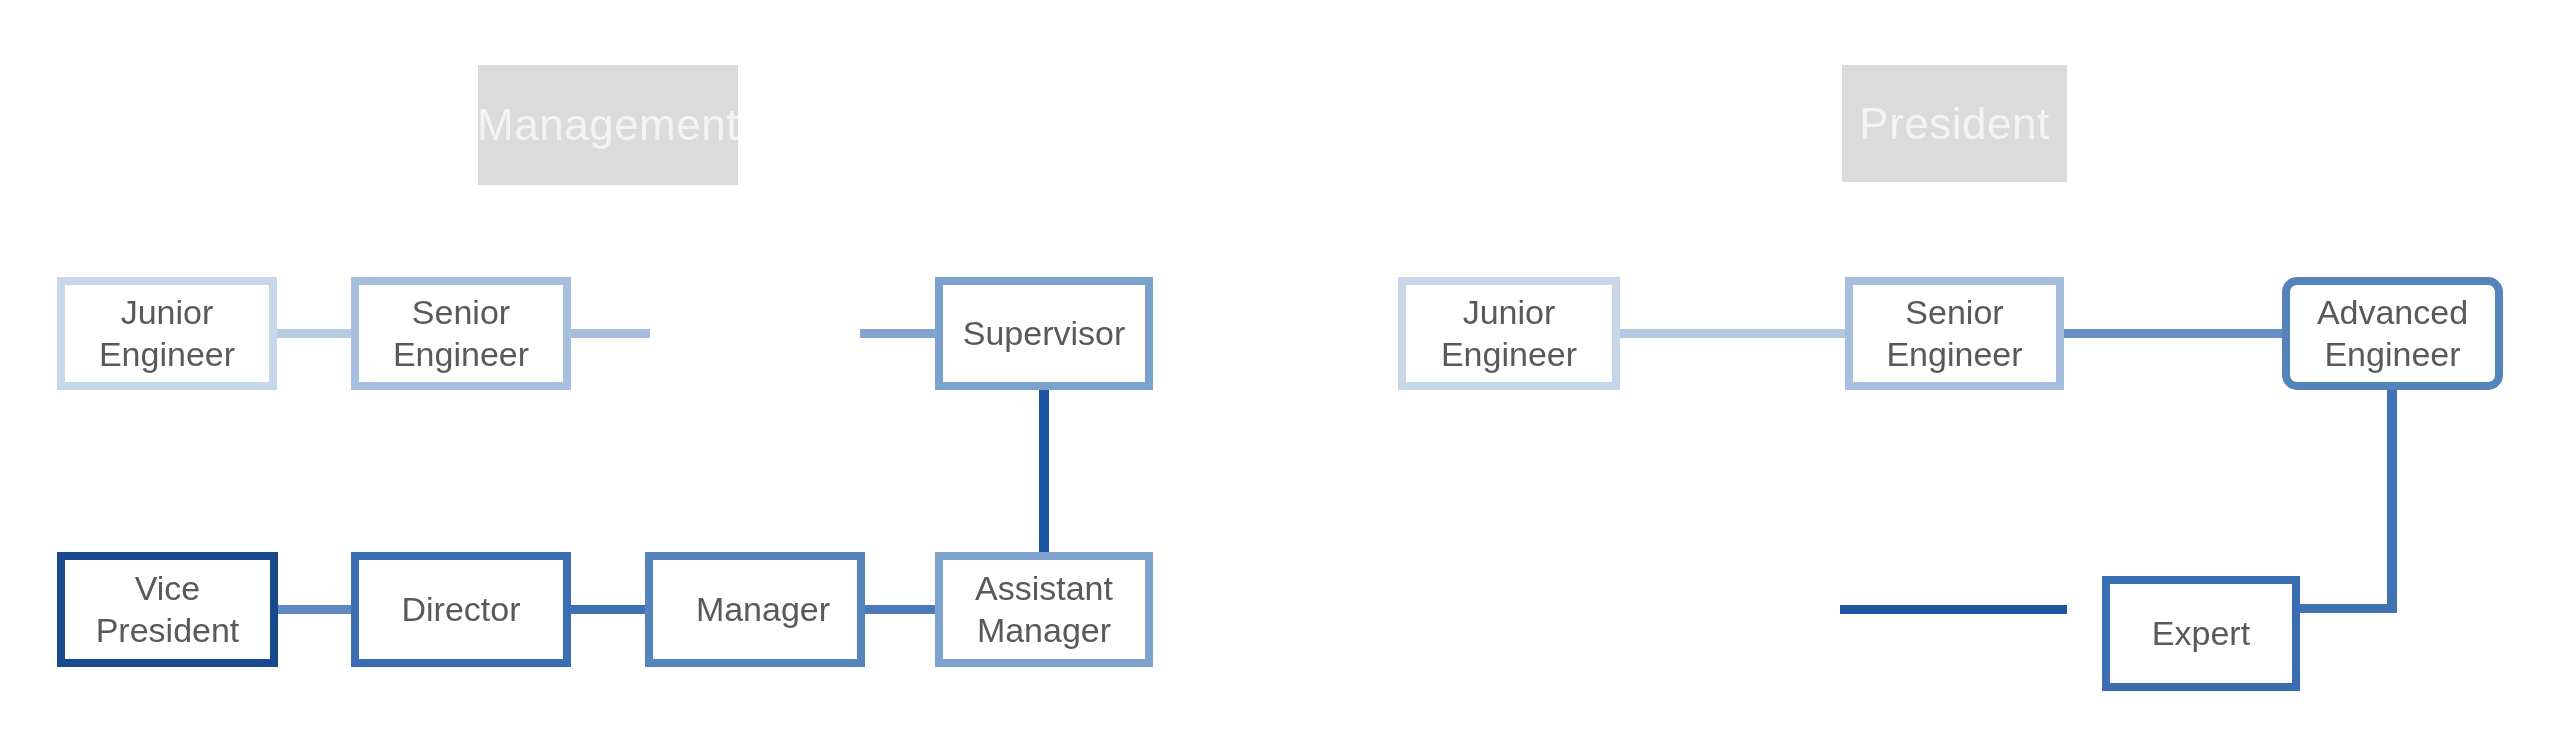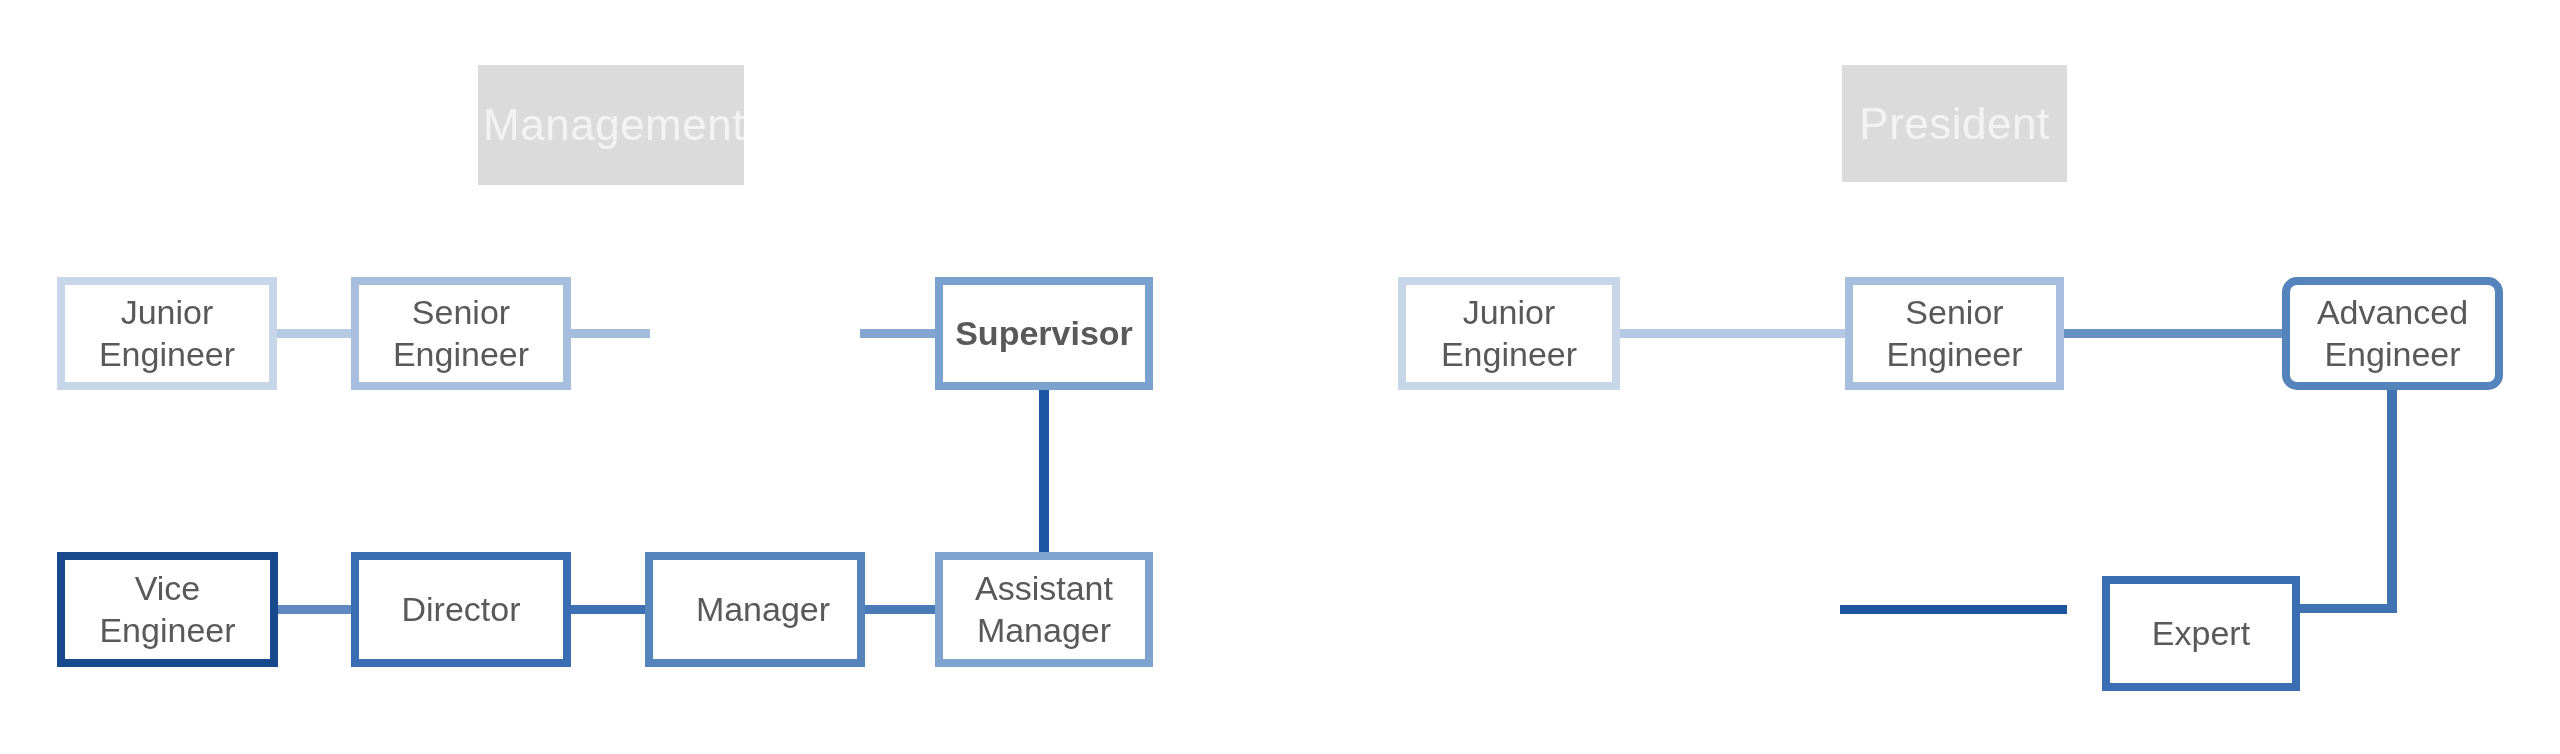--- a/index.html
+++ b/index.html
@@ -17,21 +17,21 @@
     position: absolute;
     display: flex;
     align-items: center;
     justify-content: center;
     background: #dbdbdb;
     color: #f3f3f3;
     font-size: 44px;
     letter-spacing: 0.5px;
     z-index: 2;
   }
-  .label0 { left: 478px; top: 65px; width: 260px; height: 120px; padding-left: 6px; }
+  .label0 { left: 478px; top: 65px; width: 260px; height: 120px; }
   .label1 { left: 1842px; top: 65px; width: 225px; height: 117px; }
 
   .node {
     position: absolute;
     box-sizing: border-box;
     background: #ffffff;
     border: 8px solid #888888; 
     display: flex;
     align-items: center;
     justify-content: center;
@@ -98,26 +98,26 @@
     <div class="conn c0e" style="background-color: rgb(74, 123, 184);"></div>
     <div class="conn c0f" style="background-color: rgb(62, 113, 179);"></div>
     <div class="conn c0g" style="background-color: rgb(95, 137, 192);"></div>
 
     <div class="node g0n0" style="border-color: rgb(200, 214, 234);">
       <span class="node-label">Junior Engineer</span>
     </div>
     <div class="node g0n1" style="border-color: rgb(167, 190, 222);">
       <span class="node-label">Senior Engineer</span>
     </div>
-    <div class="node g0n3" style="border-color: rgb(123, 162, 206); font-weight: bold;">
+    <div class="node g0n3" style="border-color: rgb(123, 162, 206);">
       <span class="node-label">Supervisor</span>
     </div>
 
     <div class="node g0n4" style="border-color: rgb(23, 73, 140);">
-      <span class="node-label">Vice Engineer</span>
+      <span class="node-label">Vice President</span>
     </div>
     <div class="node g0n5" style="border-color: rgb(58, 109, 177);">
       <span class="node-label">Director</span>
     </div>
     <div class="node g0n6" style="border-color: rgb(85, 131, 187); padding-left: 16px;">
       <span class="node-label">Manager</span>
     </div>
     <div class="node g0n7" style="border-color: rgb(127, 163, 207);">
       <span class="node-label">Assistant Manager</span>
     </div>

